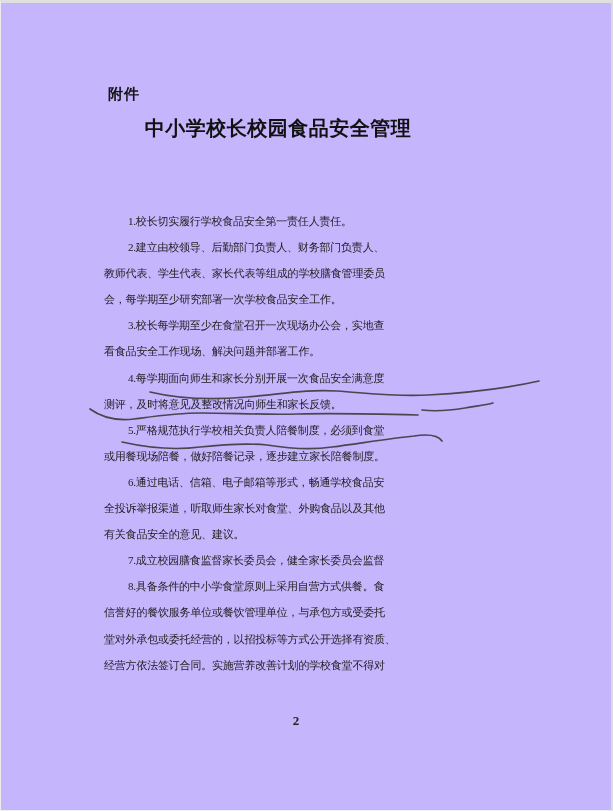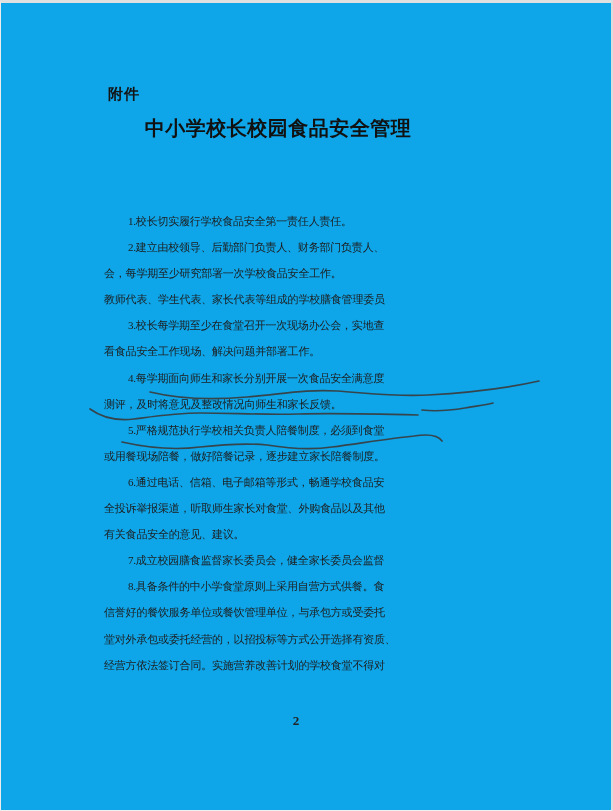--- a/index.html
+++ b/index.html
@@ -4,21 +4,21 @@
 <style>
   html,body { margin:0; padding:0; }
   body {
     width:613px; height:811px;
     background:#f4f4f4;
     font-family:"Liberation Serif","DejaVu Serif",serif;
   }
   .page {
     position:relative;
     width:613px; height:811px;
-    background:#0ea5e9;
+    background:#c4b5fd;
     box-sizing:border-box;
     border-top:3px solid #e0e0e0;
     border-left:1px solid #ececec;
     border-right:2px solid #dcdcdc;
     border-bottom:1px solid #f0f0f0;
     overflow:hidden;
     color:#1f1f1f;
   }
   .attachment {
     position:absolute; left:107px; top:82px;
@@ -58,22 +58,22 @@
 <div class="page">
 
   <div class="attachment">附件</div>
 
   <div class="title-line title-l1">中小学校长校园食品安全管理</div>
 
 
   <div class="body-text" id="body-lines">
       <div class="line indent">1.校长切实履行学校食品安全第一责任人责任。</div>
       <div class="line indent">2.建立由校领导、后勤部门负责人、财务部门负责人、</div>
+      <div class="line">教师代表、学生代表、家长代表等组成的学校膳食管理委员</div>
       <div class="line">会，每学期至少研究部署一次学校食品安全工作。</div>
-      <div class="line">教师代表、学生代表、家长代表等组成的学校膳食管理委员</div>
       <div class="line indent">3.校长每学期至少在食堂召开一次现场办公会，实地查</div>
       <div class="line">看食品安全工作现场、解决问题并部署工作。</div>
       <div class="line indent">4.每学期面向师生和家长分别开展一次食品安全满意度</div>
       <div class="line">测评，及时将意见及整改情况向师生和家长反馈。</div>
       <div class="line indent">5.严格规范执行学校相关负责人陪餐制度，必须到食堂</div>
       <div class="line">或用餐现场陪餐，做好陪餐记录，逐步建立家长陪餐制度。</div>
       <div class="line indent">6.通过电话、信箱、电子邮箱等形式，畅通学校食品安</div>
       <div class="line">全投诉举报渠道，听取师生家长对食堂、外购食品以及其他</div>
       <div class="line">有关食品安全的意见、建议。</div>
       <div class="line indent">7.成立校园膳食监督家长委员会，健全家长委员会监督</div>

